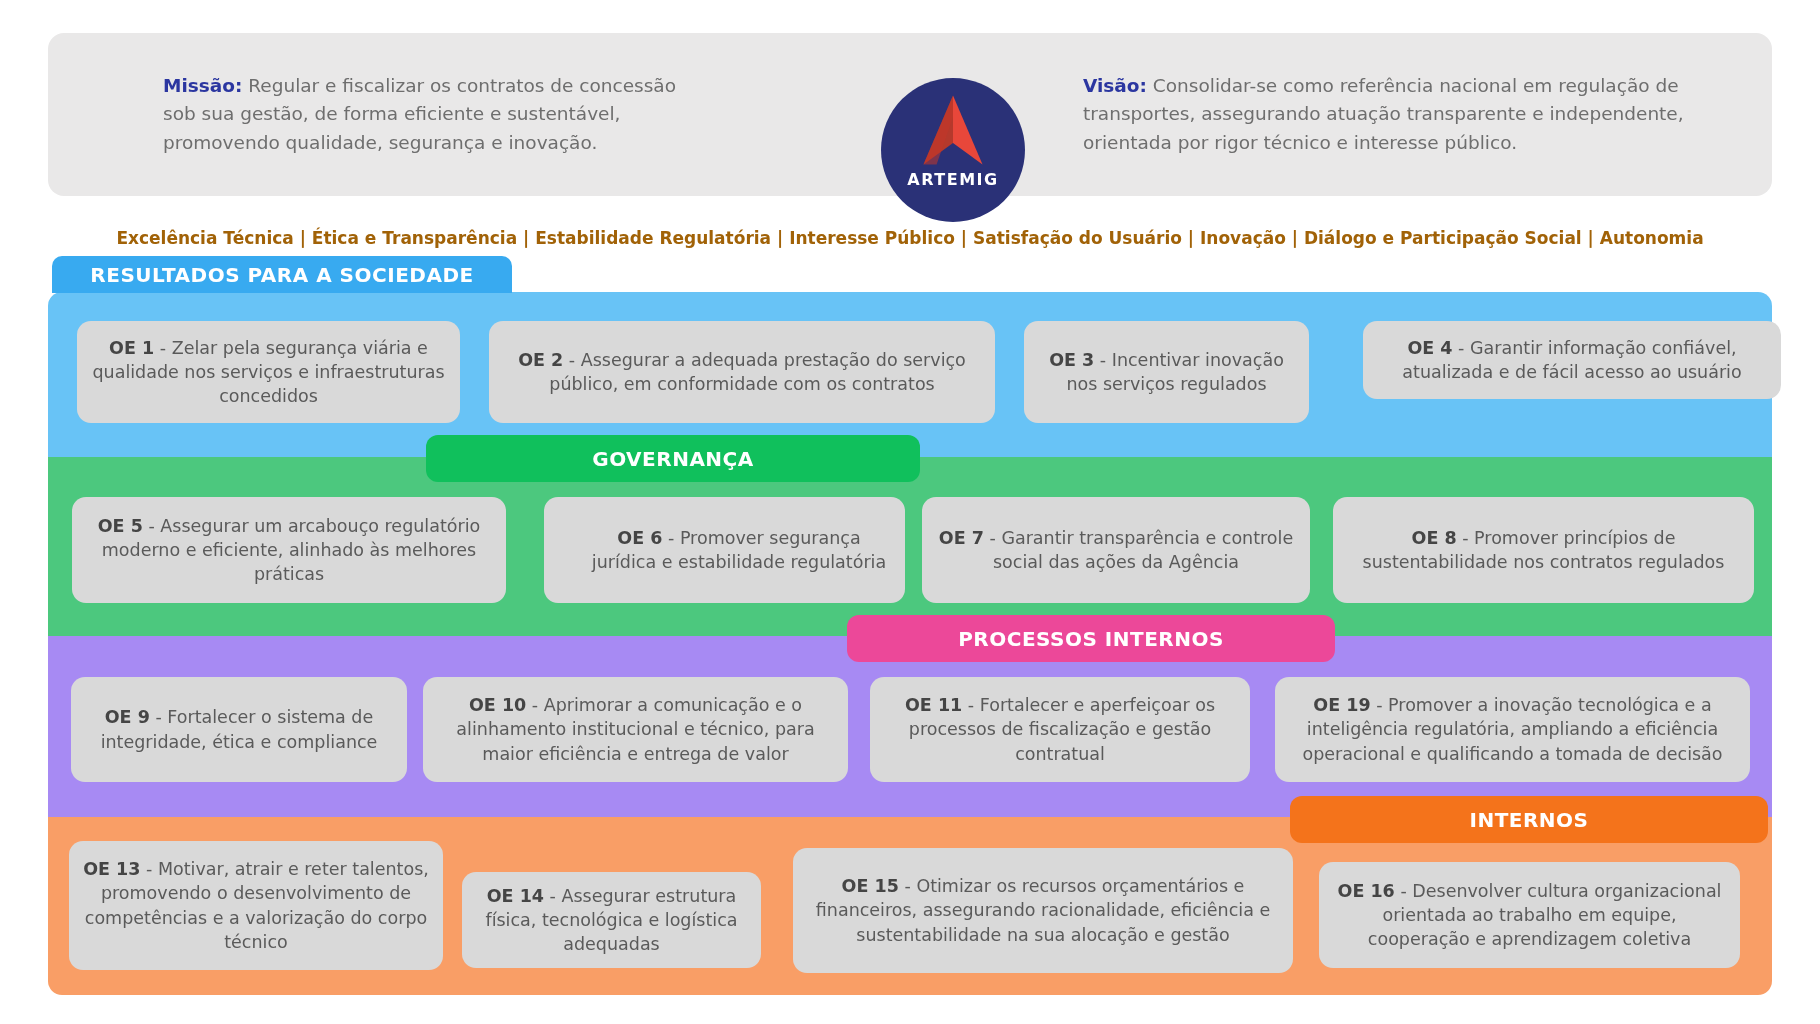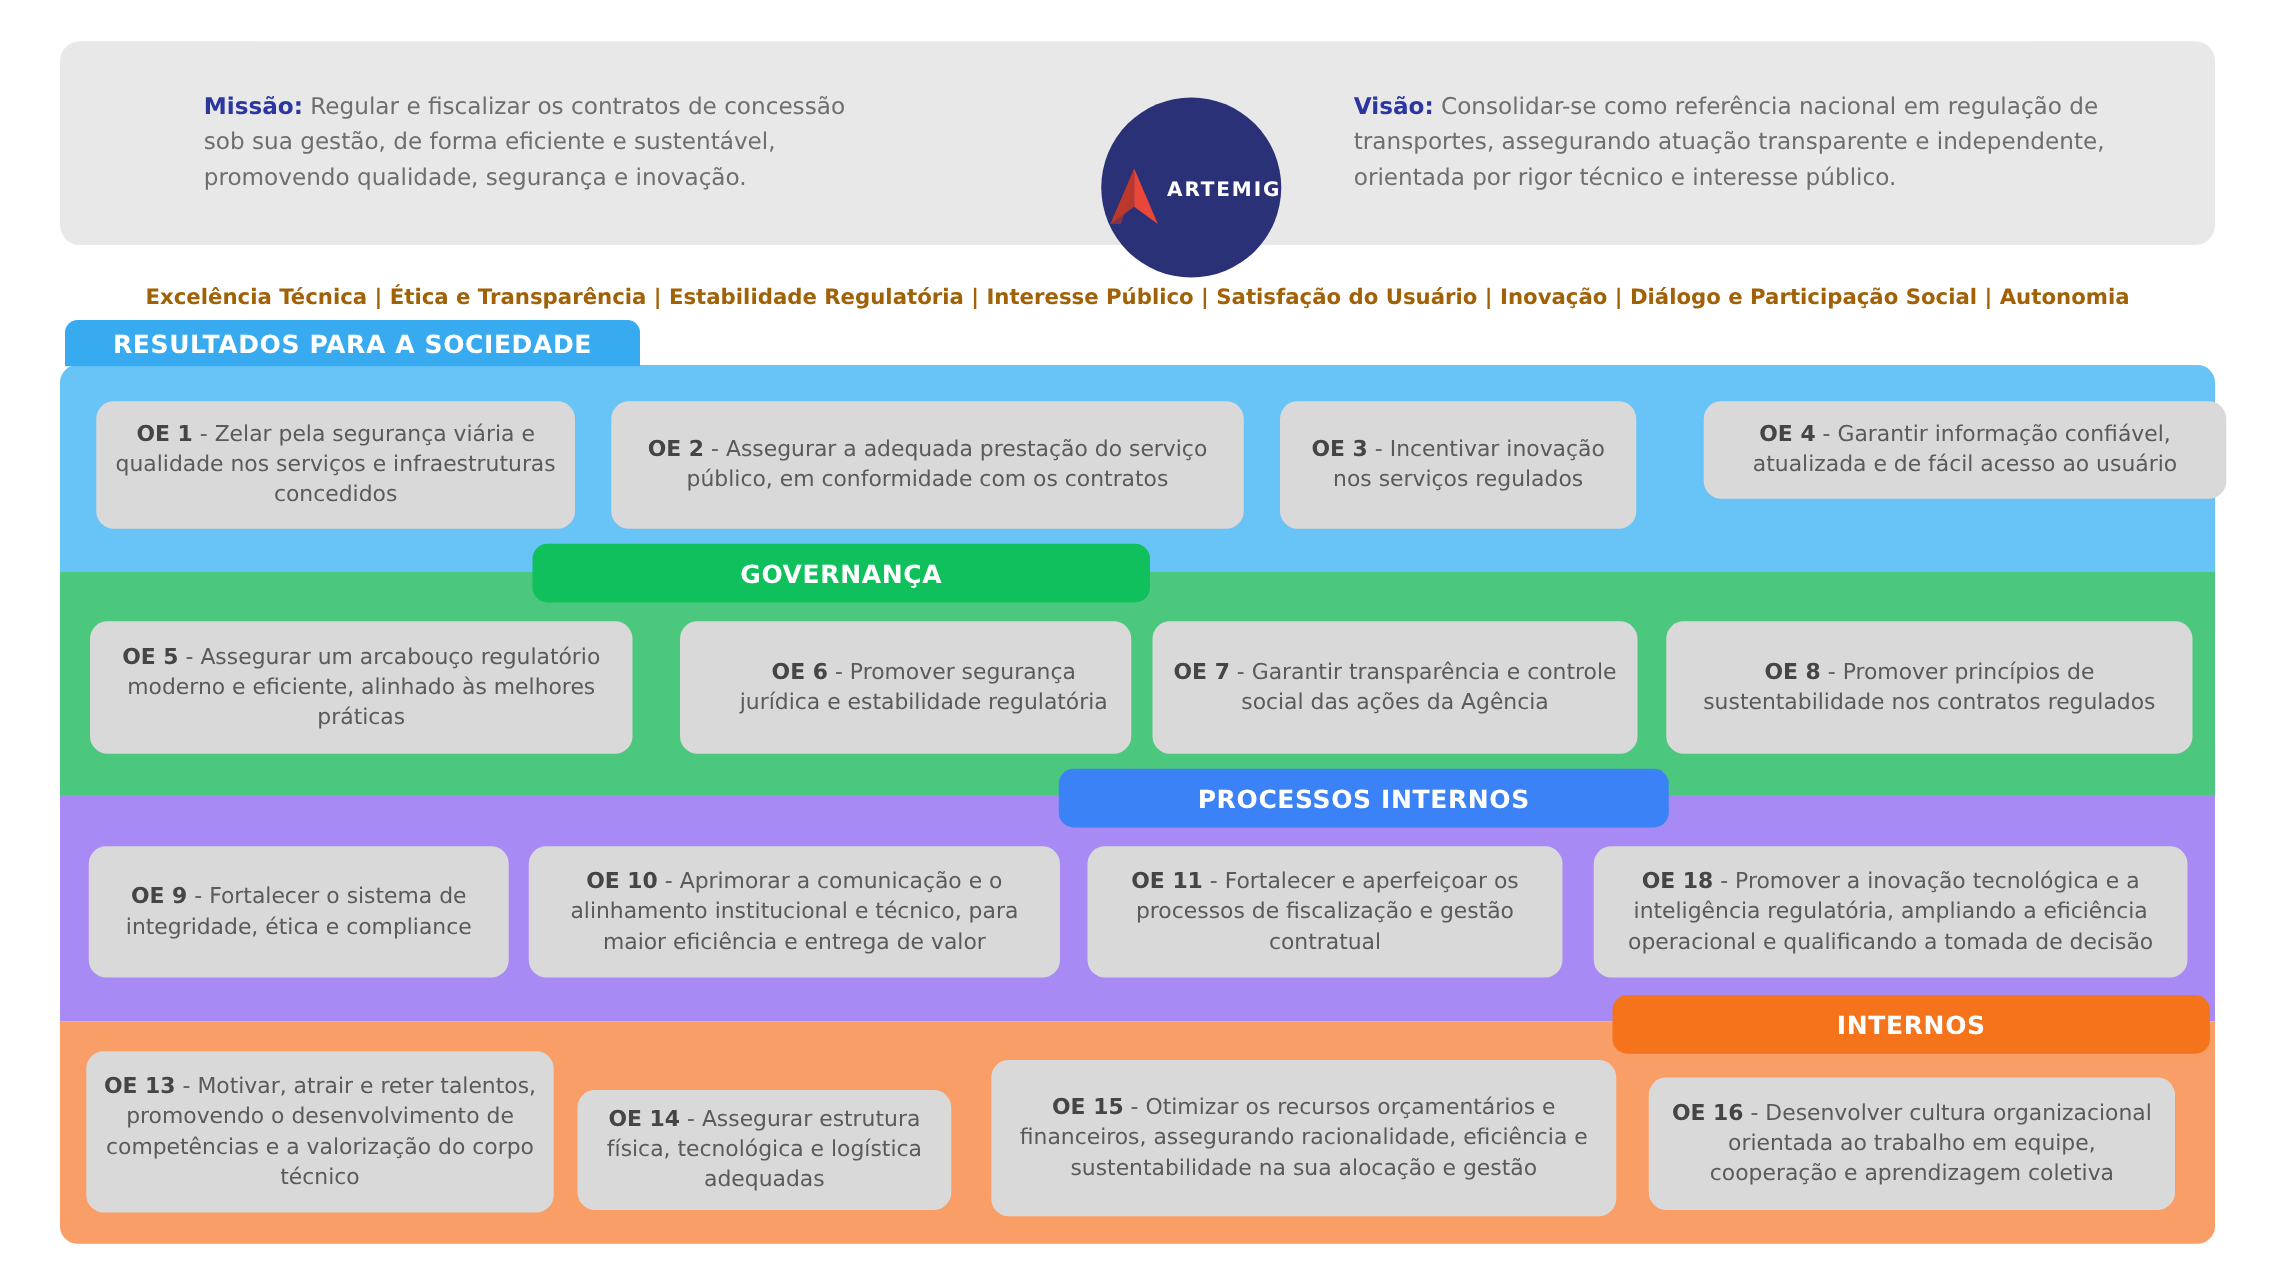--- a/index.html
+++ b/index.html
@@ -15,21 +15,21 @@
   .mission,.vision{
     position:absolute;top:50%;transform:translateY(-50%);
     text-align:left;font-size:18.5px;line-height:1.55;color:#6e6e6e;
   }
   .mission{left:115px;width:535px;}
   .vision{left:1035px;width:660px;}
   .mv-label{font-weight:bold;}
   
   .logo{
     position:absolute;left:833px;top:45px;width:144px;height:144px;border-radius:50%;
-    display:flex;flex-direction:row;align-items:center;justify-content:flex-start;
+    display:flex;flex-direction:column;align-items:center;justify-content:flex-start;
   }
   .logo svg{margin-top:14px;display:block;}
   .logo-text{color:#ffffff;font-weight:bold;font-size:16px;letter-spacing:1.5px;margin-top:2px;}
   
   .values{
     position:absolute;left:0;top:224px;width:100%;height:28px;line-height:28px;
     text-align:center;font-weight:bold;font-size:17px;white-space:nowrap;
   }
   
   .band{position:absolute;left:48px;width:1724px;}
@@ -103,21 +103,21 @@
 
   <div class="values" style="color: #a16207;">Excelência Técnica | Ética e Transparência | Estabilidade Regulatória | Interesse Público | Satisfação do Usuário | Inovação | Diálogo e Participação Social | Autonomia</div>
 
   <div class="band band-0" style="background-color: rgb(104, 195, 246);"></div>
   <div class="band band-1" style="background-color: rgb(76, 200, 126);"></div>
   <div class="band band-2" style="background-color: rgb(167, 138, 243);"></div>
   <div class="band band-3" style="background-color: rgb(249, 158, 102);"></div>
 
   <div class="tab tab-0" style="background-color: rgb(56, 170, 240);">RESULTADOS PARA A SOCIEDADE</div>
   <div class="tab tab-1" style="background-color: rgb(16, 192, 92);">GOVERNANÇA</div>
-  <div class="tab tab-2" style="background-color: #3b82f6;">PROCESSOS INTERNOS</div>
+  <div class="tab tab-2" style="background-color: #ec4899;">PROCESSOS INTERNOS</div>
   <div class="tab tab-3" style="background-color: rgb(244, 115, 27);">INTERNOS</div>
 
   <div class="oe oe1">
       <span>
     <b>OE 1</b>
     <span>-</span>
     <span>Zelar pela segurança viária e qualidade nos serviços e infraestruturas concedidos</span></span>
   </div>
   <div class="oe oe2">
       <span>
@@ -176,21 +176,21 @@
     <span>Aprimorar a comunicação e o alinhamento institucional e técnico, para maior eficiência e entrega de valor</span></span>
   </div>
   <div class="oe oe11">
       <span>
     <b>OE 11</b>
     <span>-</span>
     <span>Fortalecer e aperfeiçoar os processos de fiscalização e gestão contratual</span></span>
   </div>
   <div class="oe oe12">
       <span>
-    <b>OE 18</b>
+    <b>OE 19</b>
     <span>-</span>
     <span>Promover a inovação tecnológica e a inteligência regulatória, ampliando a eficiência operacional e qualificando a tomada de decisão</span></span>
   </div>
 
   <div class="oe oe13">
       <span>
     <b>OE 13</b>
     <span>-</span>
     <span>Motivar, atrair e reter talentos, promovendo o desenvolvimento de competências e a valorização do corpo técnico</span></span>
   </div>

